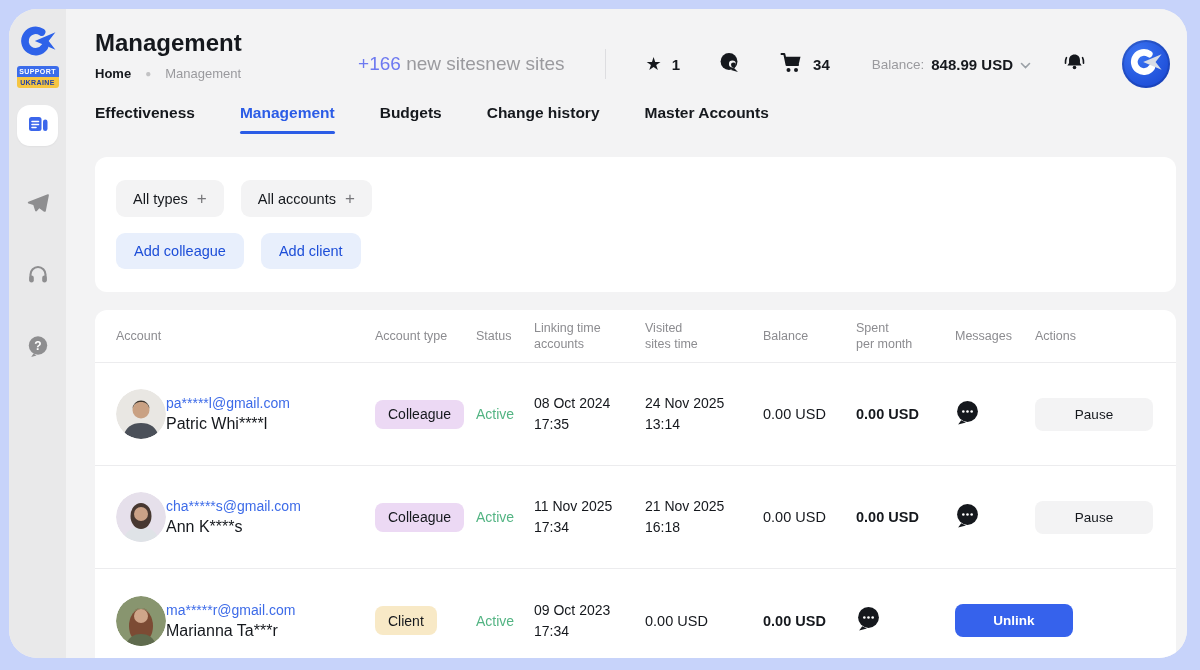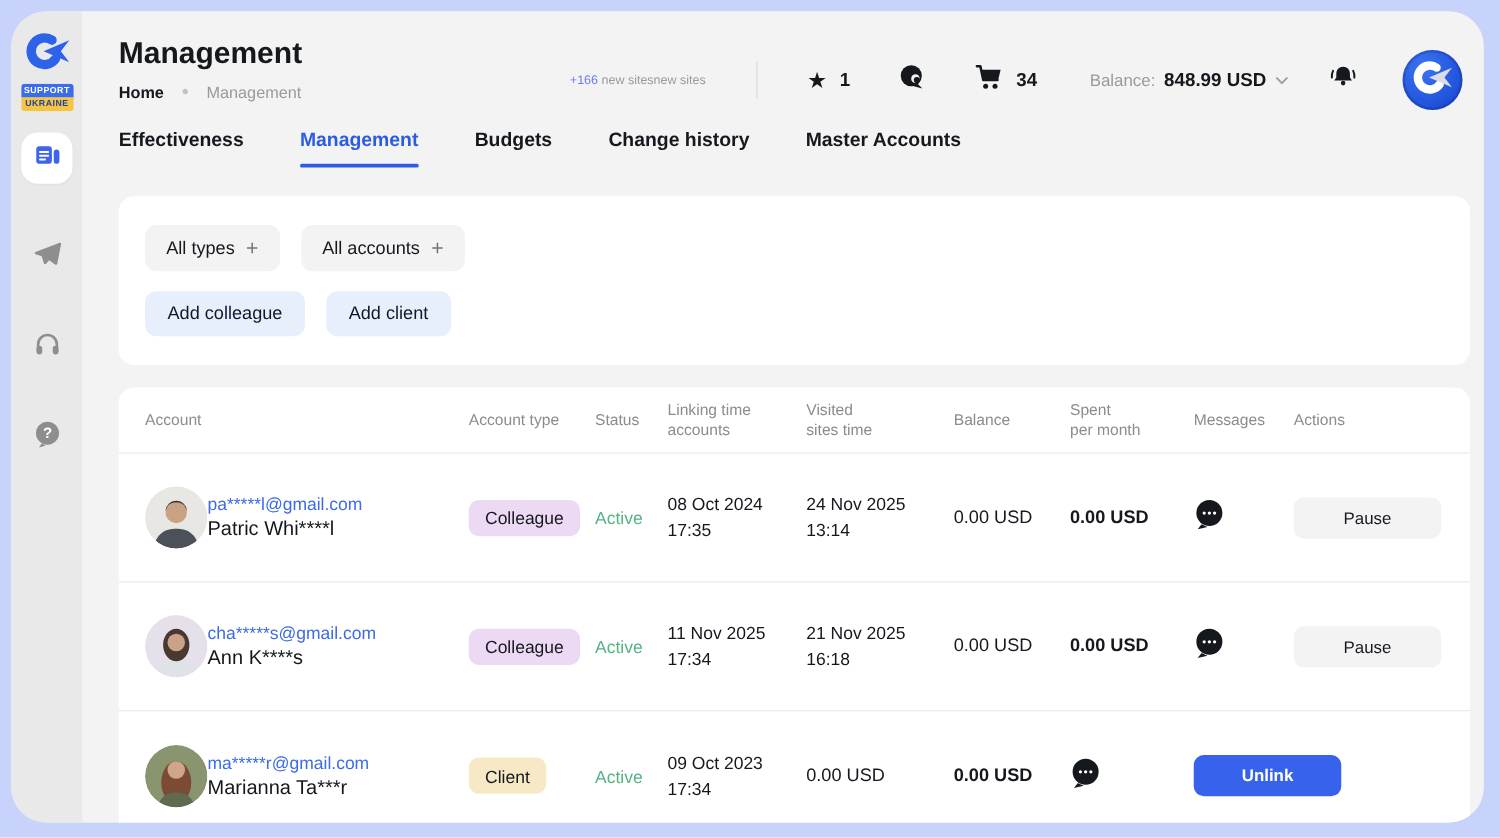--- a/index.html
+++ b/index.html
@@ -33,21 +33,21 @@
   
   .main { flex:1; position:relative; background:#f3f3f4; }
   .page-header { position:absolute; left:29px; top:20px; }
   .page-title { font-size:24px; font-weight:700; color:#15181d; }
   .breadcrumb { margin-top:9px; font-size:13px; display:flex; align-items:center; gap:14px; }
   .bc-home { color:#15181d; font-weight:600; cursor:pointer; }
   .bc-sep { color:#c2c2c4; font-size:10px; }
   .bc-current { color:#9a9a9e; }
   
   .header-right { position:absolute; top:31px; right:17px; height:48px; display:flex; align-items:center; }
-  .new-sites { font-size:10px; white-space:nowrap; cursor:pointer; }
+  .new-sites { font-size:19px; white-space:nowrap; cursor:pointer; }
   .new-sites .count { color:#6d79f0; font-weight:500; }
   .new-sites .label { color:#9a9a9e; }
   .v-divider { width:1px; height:30px; background:#dddde0; margin:0 40px; }
   .stat { display:flex; align-items:center; gap:10px; cursor:pointer; }
   .stat .num { font-size:15px; font-weight:700; color:#15181d; }
   .star-glyph { font-size:18px; color:#15181d; line-height:1; }
   .gap38 { width:38px; }
   .gap42 { width:42px; }
   .gap32 { width:32px; }
   .gap36 { width:36px; }
@@ -74,21 +74,21 @@
   .chip-row { display:flex; gap:17px; }
   .chip {
     height:37px; background:#f3f3f4; border-radius:9px; padding:0 17px;
     display:flex; align-items:center; gap:9px; cursor:pointer;
     font-size:14.5px; font-weight:500; color:#15181d;
   }
   .chip .plus { color:#76767a; font-size:17px; font-weight:400; }
   .btn-row { display:flex; gap:17px; margin-top:16px; }
   .soft-btn {
     height:36px; background:#e8effc; border:none; border-radius:9px; padding:0 18px;
-    font-family:"Liberation Sans", sans-serif; font-size:14.5px; font-weight:500; color:#0f172a; cursor:pointer;
+    font-family:"Liberation Sans", sans-serif; font-size:14.5px; font-weight:500; color:#1d4ed8; cursor:pointer;
   }
   
   .table-card {
     position:absolute; left:29px; top:301px; width:1081px; height:390px;
     background:#fff; border-radius:12px;
   }
   .tgrid {
     display:grid;
     grid-template-columns:259px 101px 58px 111px 118px 93px 99px 80px minmax(0,1fr);
     align-items:center; padding:0 24px 0 21px;

